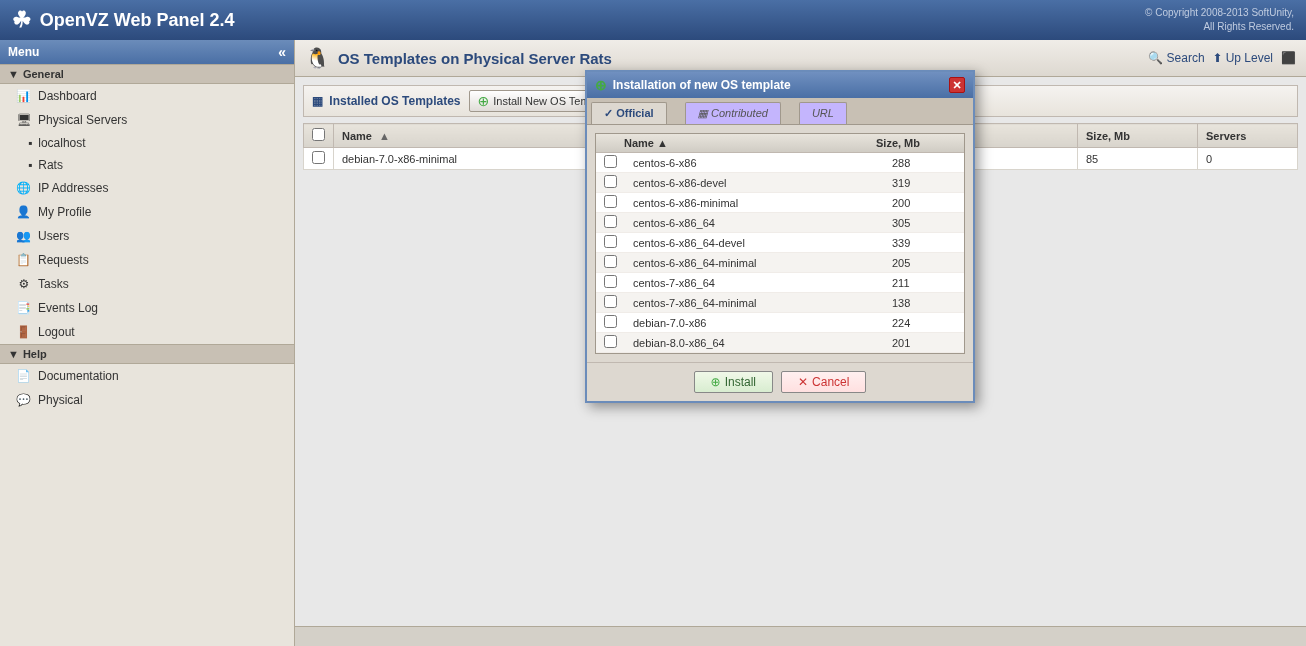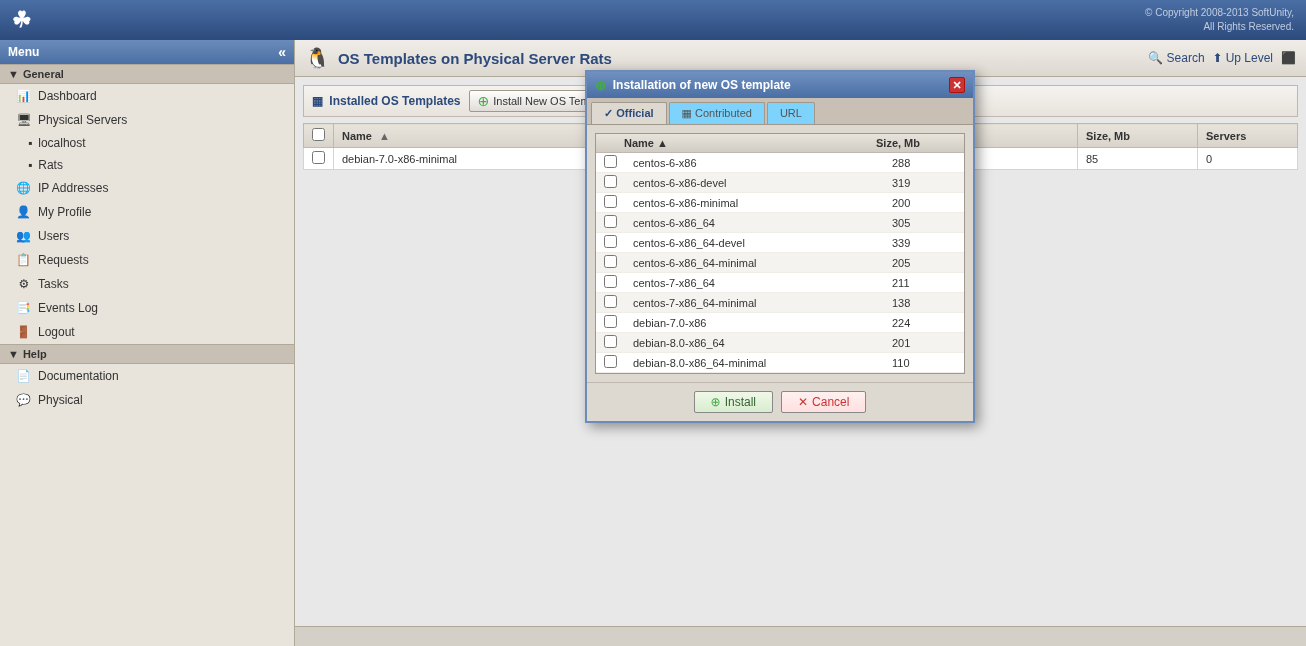--- a/index.html
+++ b/index.html
@@ -47,23 +47,23 @@
     .data-table td { border: 1px solid #d8d4cc; padding: 3px 8px; font-size: 11px; }
     .data-table tr:nth-child(even) td { background: #f5f3f0; }
     .sort-arrow { color: #666; margin-left: 4px; }
 
     
     .modal-overlay { position: fixed; top: 40px; left: 254px; right: 0; bottom: 0; z-index: 100; display: flex; justify-content: center; align-items: flex-start; padding-top: 30px; pointer-events: none; }
     .modal { pointer-events: all; background: #ddd8d0; border: 2px solid #6b8cba; box-shadow: 4px 4px 12px rgba(0,0,0,0.4); width: 390px; }
     .modal-title-bar { background: linear-gradient(180deg, #7090c0 0%, #4a6fa5 100%); color: white; padding: 5px 8px; display: flex; align-items: center; gap: 6px; font-weight: bold; font-size: 12px; }
     .modal-close { margin-left: auto; background: #cc3333; border: 1px solid #aa1111; color: white; width: 16px; height: 16px; display: flex; align-items: center; justify-content: center; cursor: pointer; font-size: 11px; font-weight: bold; border-radius: 2px; }
     .modal-tabs { display: flex; border-bottom: 1px solid #a0988c; background: #c8c0b4; padding: 4px 4px 0 4px; }
-    .modal-tab { padding: 4px 12px; cursor: pointer; font-size: 11px; border: 1px solid #a0988c; border-bottom: none; margin-right: 2px; border-radius: 2px 2px 0 0; }
+    .modal-tab { padding: 4px 12px; cursor: pointer; font-size: 11px; border: 1px solid #a0988c; border-bottom: none; margin-right: 18px; border-radius: 2px 2px 0 0; }
     .modal-tab.active { background: #ddd8d0; font-weight: bold; color: #2c4a7c; }
-    .modal-tab.inactive { background: #7dd3fc; color: #555; }
+    .modal-tab.inactive { background: #c4b5fd; color: #555; font-style: italic; }
     .modal-body { padding: 8px; }
     .modal-table-wrapper { border: 1px solid #a0988c; background: white; overflow: hidden; }
     .modal-table { width: 100%; border-collapse: collapse; }
     .modal-table th { background: linear-gradient(180deg, #e8e4dc 0%, #d0ccc4 100%); border-bottom: 1px solid #c0b8b0; padding: 3px 8px; text-align: left; font-size: 11px; }
     .modal-table td { padding: 2px 8px; font-size: 11px; border-bottom: 1px solid #f0ece8; }
     .modal-table tr:nth-child(even) td { background: #f5f3f0; }
     .modal-table-scroll { max-height: 260px; overflow-y: auto; overflow-x: hidden; }
     .modal-footer { padding: 8px; display: flex; justify-content: center; gap: 8px; border-top: 1px solid #c0b8b0; }
     .modal-btn { padding: 3px 16px; border: 1px solid #888; cursor: pointer; font-size: 12px; border-radius: 2px; display: flex; align-items: center; gap: 4px; }
     .modal-btn-install { background: linear-gradient(180deg, #f0f8e8 0%, #d8edd0 100%); color: #336633; }
@@ -79,20 +79,21 @@
 
     
     #bottom-bar { height: 20px; background: #d4d0c8; border-top: 1px solid #b0a898; }
   </style>
 </head>
 <body>
 
 <div id="header">
   <div class="logo">
     <span class="icon">☘</span>
+    <span>OpenVZ Web Panel 2.4</span>
   </div>
   <div class="copyright">© Copyright 2008-2013 SoftUnity,<br>All Rights Reserved.</div>
 </div>
 
 <div id="layout">
 
   <div id="sidebar">
     <div class="sidebar-header">
       <span>Menu</span>
       <span class="collapse-icon">«</span>
@@ -304,25 +305,20 @@
                       <tr>
     <td class="checkbox-cell" style="width:20px;"><input type="checkbox" style=""></td>
     <td>debian-7.0-x86</td>
     <td style="width:80px;">224</td>
   </tr>
                       <tr>
     <td class="checkbox-cell" style="width:20px;"><input type="checkbox" style=""></td>
     <td>debian-8.0-x86_64</td>
     <td style="width:80px;">201</td>
   </tr>
-                      <tr>
-    <td class="checkbox-cell" style="width:20px;"><input type="checkbox" style=""></td>
-    <td>debian-8.0-x86_64-minimal</td>
-    <td style="width:80px;">110</td>
-  </tr>
                     </tbody>
                 </table>
               </div>
             </div>
           </div>
           <div class="modal-footer">
             <button class="modal-btn modal-btn-install">
               <span style="color:#44aa44;">⊕</span>
               <span>Install</span>
             </button>

